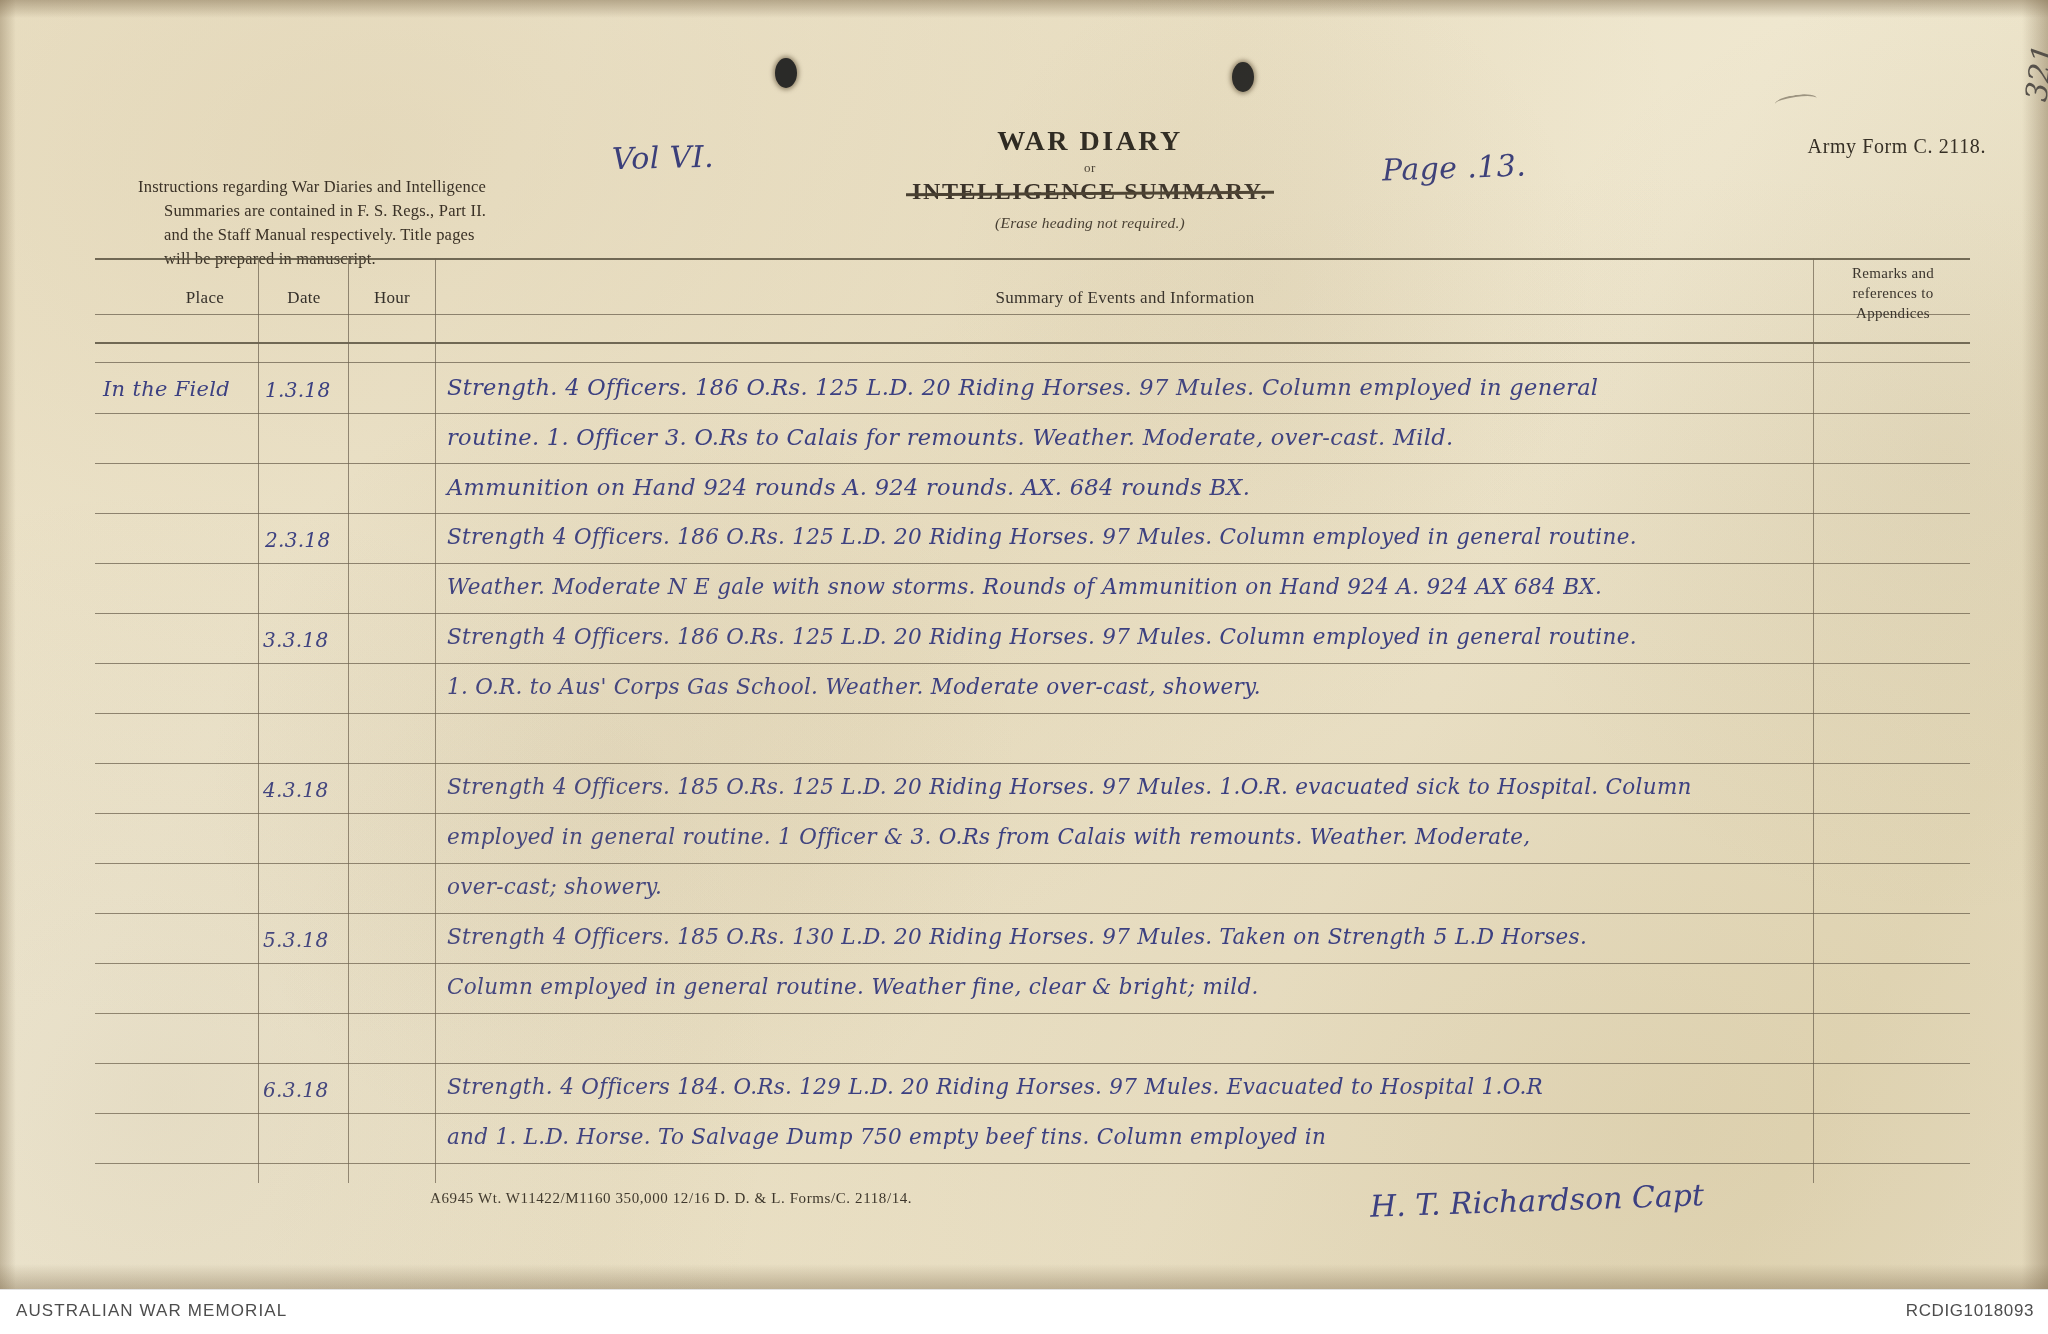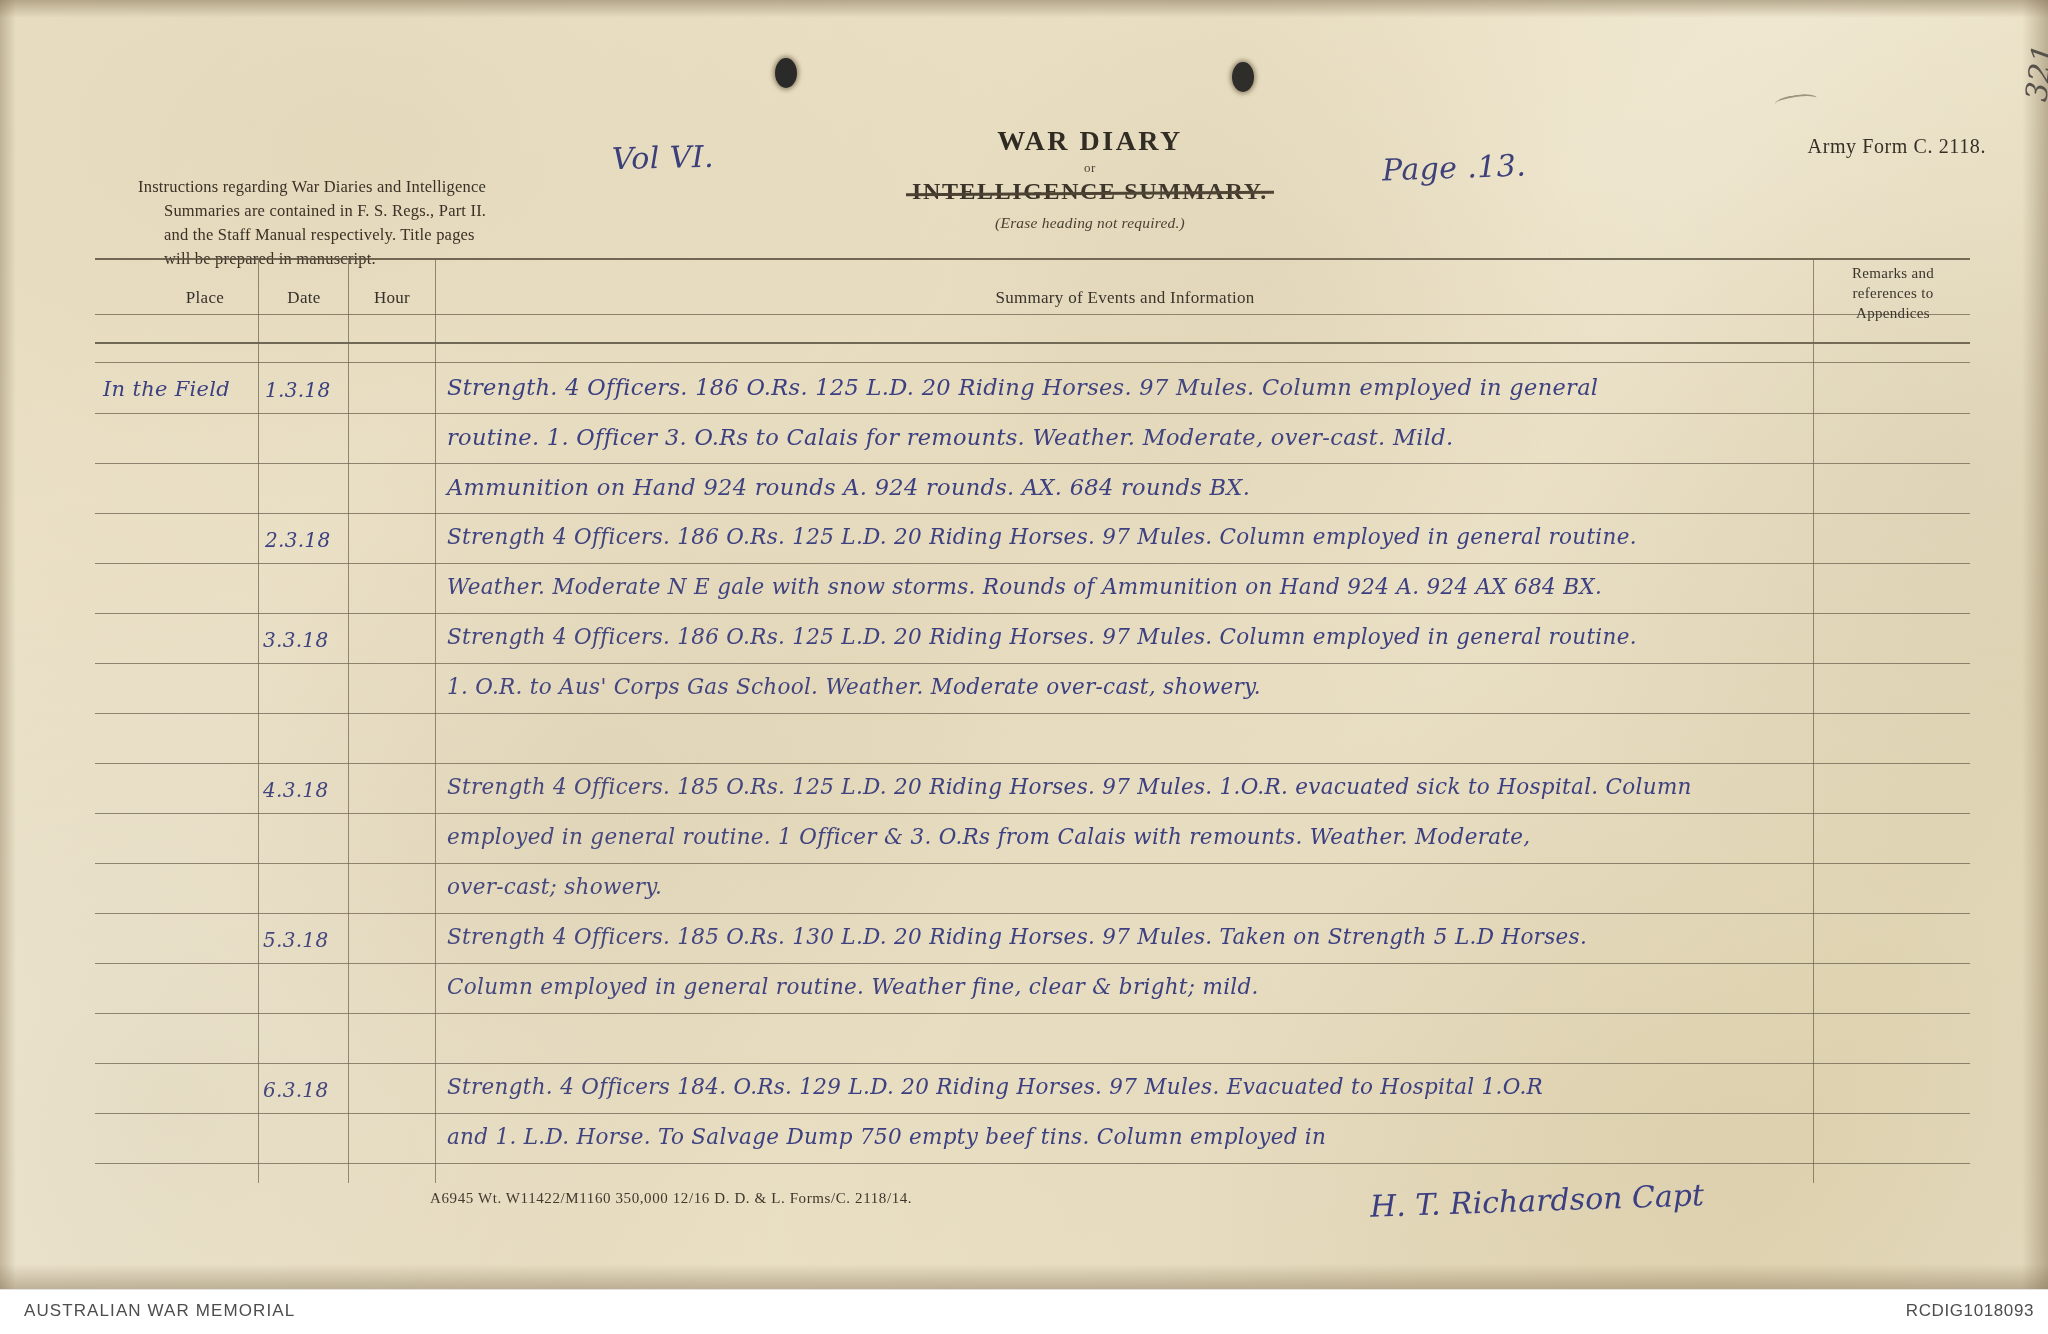--- a/index.html
+++ b/index.html
@@ -253,21 +253,21 @@
     position: absolute;
     left: 0;
     bottom: 0;
     width: 2048px;
     height: 44px;
     background: #ffffff;
     border-top: 1px solid #e2e2e2;
   }
   .caption-left {
     position: absolute;
-    left: 24px;
+    left: 16px;
     top: 11px;
     font-family: "Liberation Sans", sans-serif;
     font-size: 17px;
     letter-spacing: 1.1px;
     color: #4d4d4d;
   }
   .caption-right {
     position: absolute;
     right: 14px;
     top: 11px;

